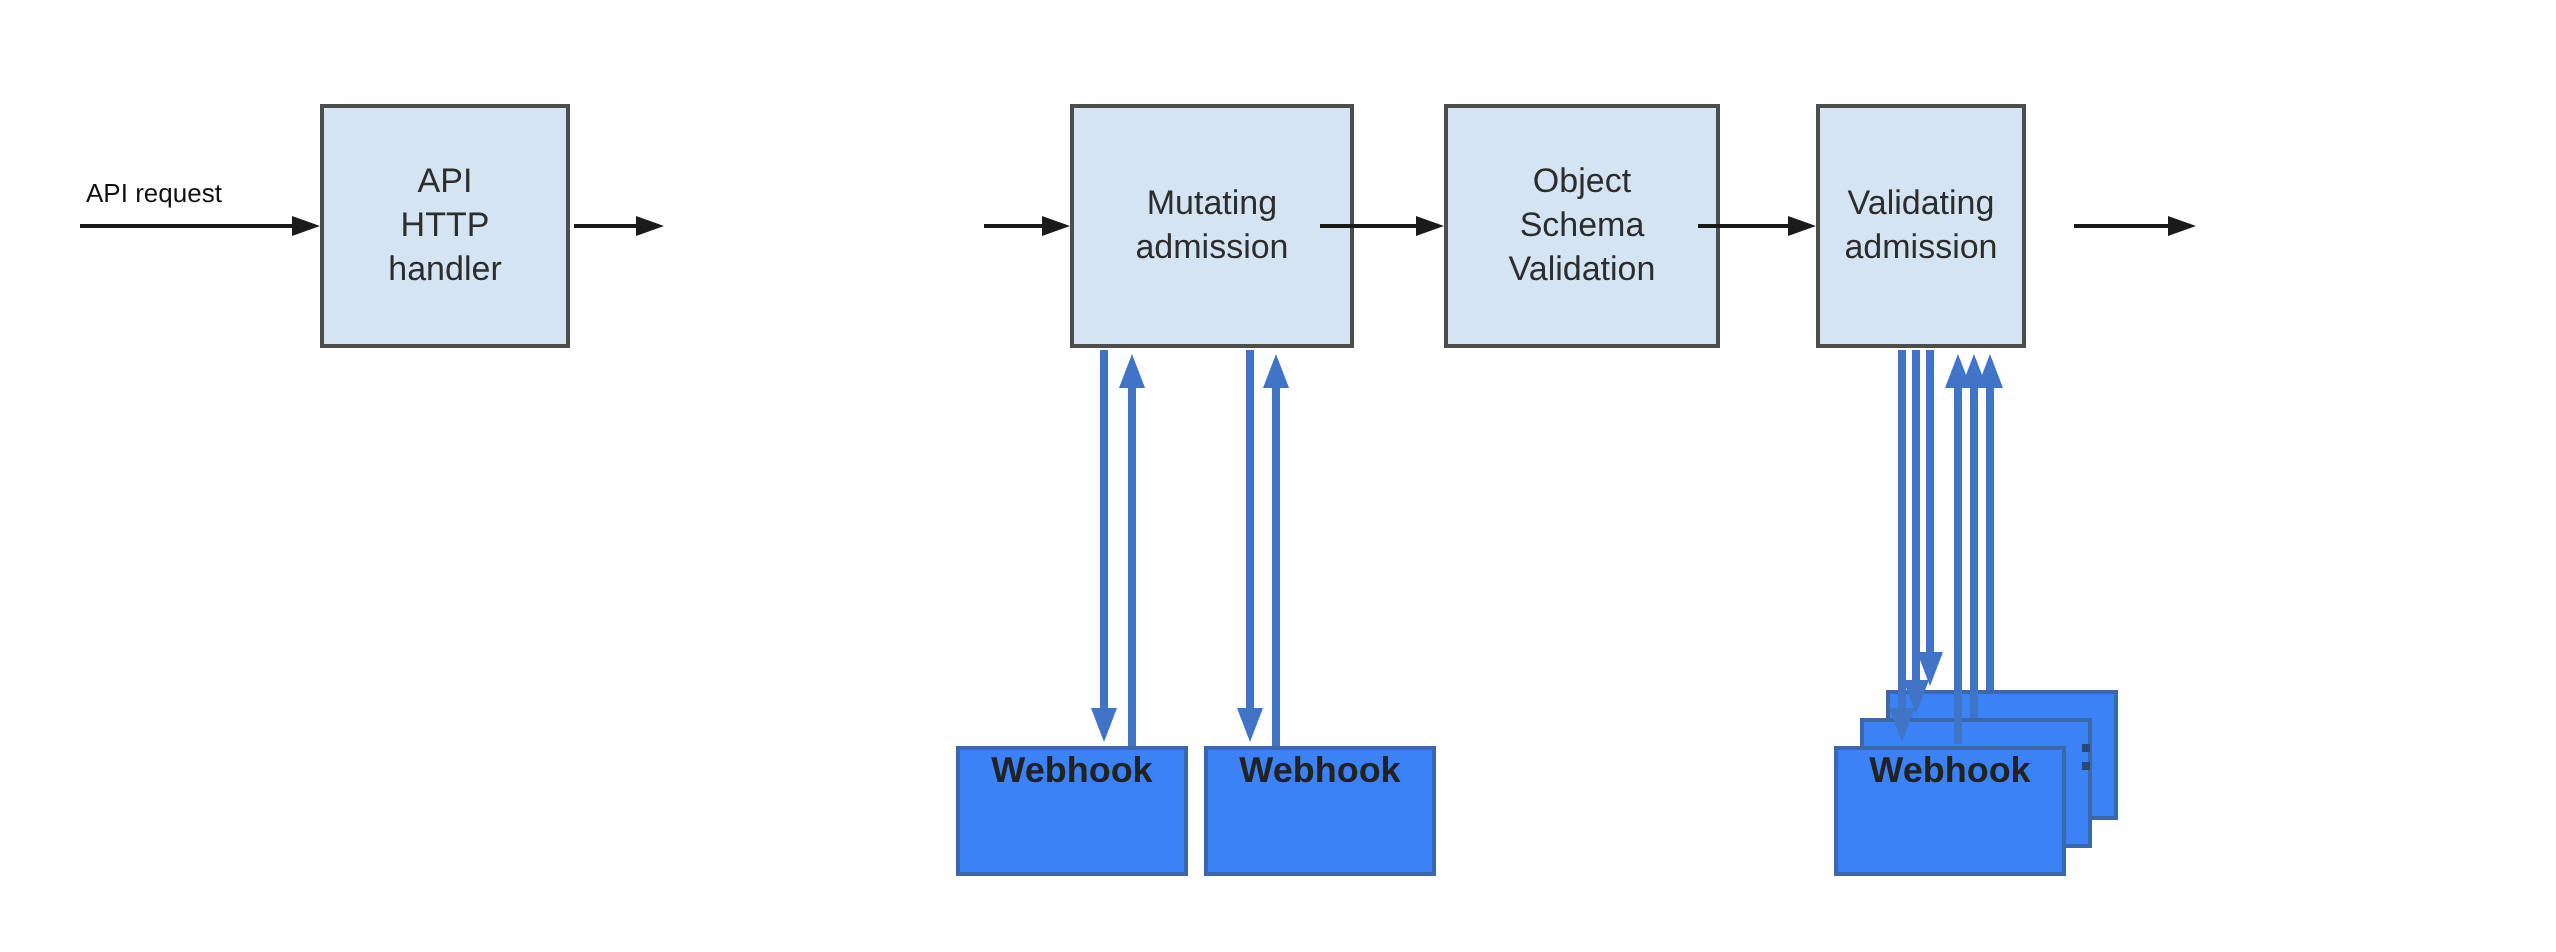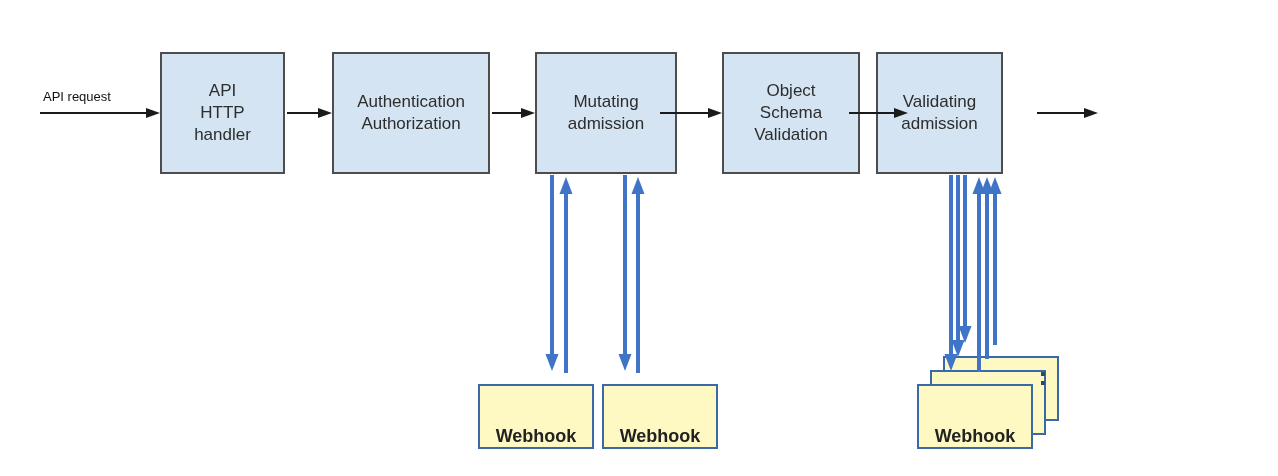--- a/index.html
+++ b/index.html
@@ -28,37 +28,36 @@
   .node-label {
     white-space: pre-line;
     font-size: 17px;
     line-height: 22px;
     color: #2d2d2d;
   }
   .n0 { left: 160px;  width: 125px; }
   .n1 { left: 332px;  width: 158px; }
   .n2 { left: 535px;  width: 142px; }
   .n3 { left: 722px;  width: 138px; }
-  .n4 { left: 876px;  width: 127px; }
+  .n4 { left: 908px;  width: 105px; }
   .n5 { left: 1098px; width: 127px; }
 
   
   .webhook {
     position: absolute;
     width: 116px;
     height: 65px;
-    background: #fef9c3;
+    background: #3b82f6;
     border: 2px solid #3a68a8;
     box-sizing: border-box;
     display: flex;
-    align-items: flex-end;
+    align-items: flex-start;
     justify-content: center;
     text-align: center;
     z-index: 2;
-    margin-top: 11px;
   }
   .webhook-label {
     font-size: 18px;
     font-weight: 600;
     color: #222222;
   }
   .w1 { left: 478px; top: 373px; }
   .w2 { left: 602px; top: 373px; }
   .stack-front { left: 917px; top: 373px; }
   .stack-mid   { left: 930px; top: 359px; z-index: 1; }
@@ -109,24 +108,20 @@
 
 <div class="canvas">
 
   <div class="req-label">API request</div>
 
   <div class="node n0">
     <span class="node-label">API
 HTTP
 handler</span>
   </div>
-  <div class="node n1">
-    <span class="node-label">Authentication
-Authorization</span>
-  </div>
   <div class="node n2">
     <span class="node-label">Mutating
 admission</span>
   </div>
   <div class="node n3">
     <span class="node-label">Object
 Schema
 Validation</span>
   </div>
   <div class="node n4">

